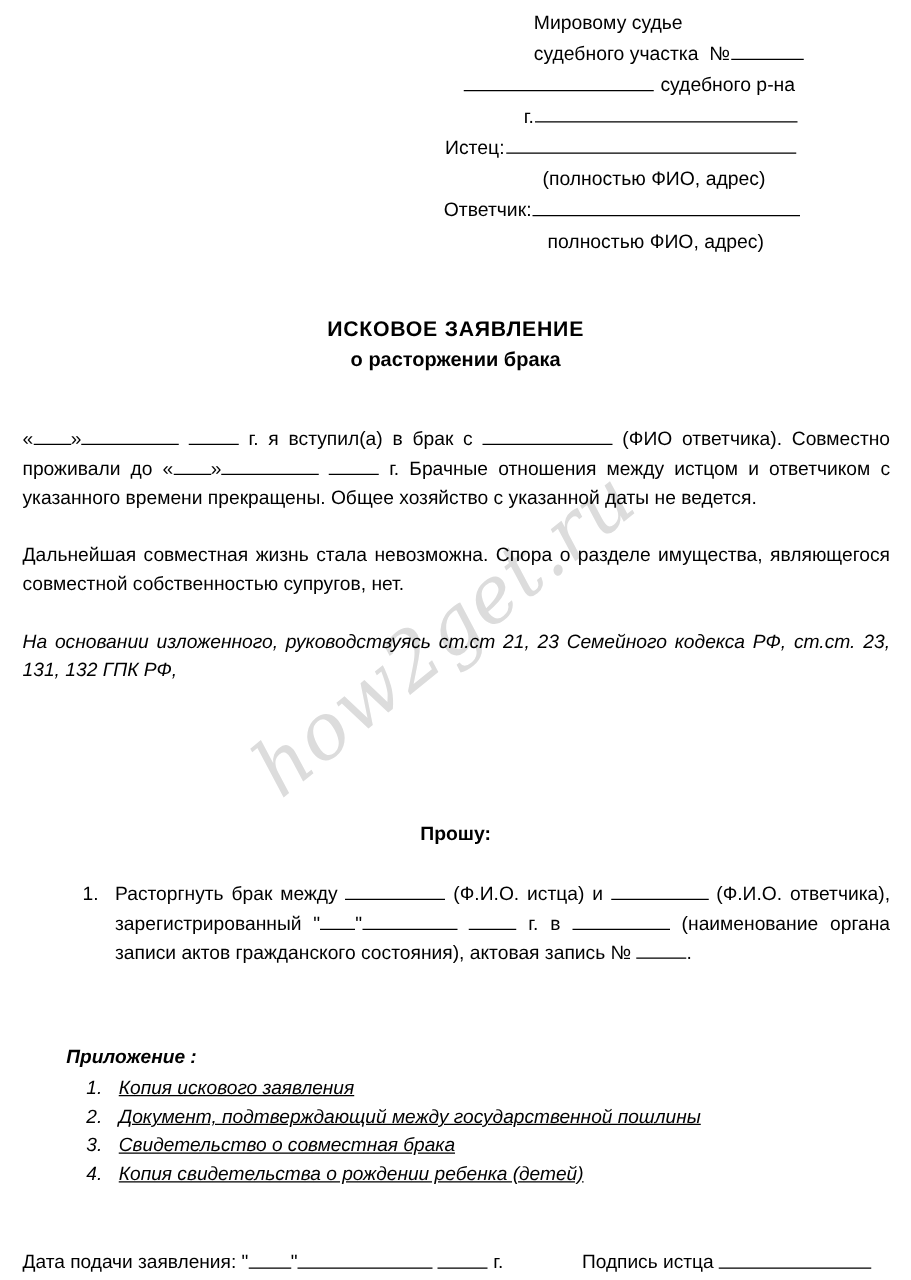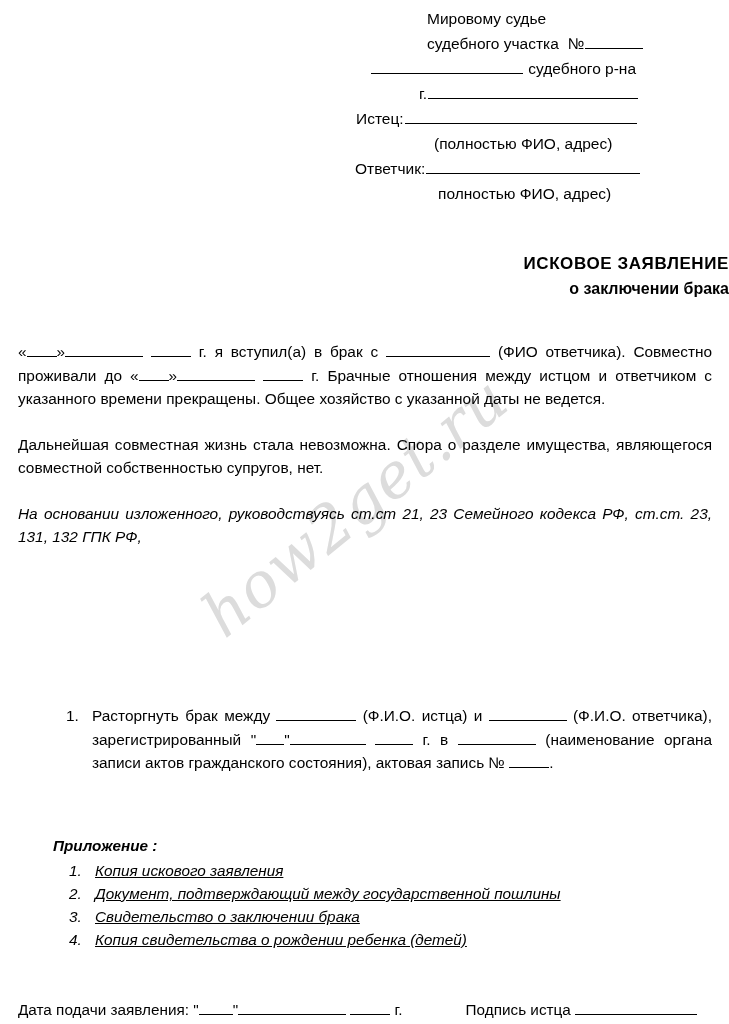--- a/index.html
+++ b/index.html
@@ -92,21 +92,21 @@
     font-size: 15.5px;
   }
   .caption.cap2 { padding-left: 83px; }
 
   
   .title-block {
     position: absolute;
     left: 0;
     top: 252px;
     width: 729px;
-    text-align: right;
+    text-align: center;
   }
   .title-main {
     font-size: 17px;
     font-weight: bold;
     letter-spacing: 0.6px;
     line-height: 24px;
   }
   .title-sub {
     font-size: 16px;
     font-weight: bold;
@@ -269,33 +269,34 @@
 
       <span class="hdr-row">
         <span style="display:inline-block;width:-1px"></span><span class="lbl">Ответчик:</span><span class="blank b-otv"></span>
       </span>
 
       <span class="caption cap2">полностью ФИО, адрес)</span>
     </div>
 
     <div class="title-block">
       <div class="title-main">ИСКОВОЕ ЗАЯВЛЕНИЕ</div>
-      <div class="title-sub">о заключении брака</div>
+      <div class="title-sub">о расторжении брака</div>
     </div>
 
     <div class="body">
 
       <p class="para"><span>«</span><span class="u u-d1"></span><span>»</span><span class="u u-m1"></span> <span class="u u-y1"></span> <span>г. я вступил(а) в брак с</span> <span class="u u-fio"></span> <span>(ФИО ответчика). Совместно проживали до «</span><span class="u u-d1"></span><span>»</span><span class="u u-m1"></span> <span class="u u-y1"></span> <span>г. Брачные отношения между истцом и ответчиком с указанного времени прекращены. Общее хозяйство с указанной даты не ведется.</span></p>
 
       <p class="para">Дальнейшая совместная жизнь стала невозможна. Спора о разделе имущества, являющегося совместной собственностью супругов, нет.</p>
 
 
       <p class="para tight">На основании изложенного, руководствуясь ст.ст 21, 23 Семейного кодекса РФ, ст.ст. 23, 131, 132 ГПК РФ,</p>
     </div>
 
+    <div class="prosu">Прошу:</div>
 
     <div class="request">
       <div class="req-item">
         <span class="req-num">1.</span>
         <span class="req-text"><span>Расторгнуть брак между</span> <span class="u u-fi1"></span> <span>(Ф.И.О. истца) и</span> <span class="u u-fi2"></span> <span>(Ф.И.О. ответчика), зарегистрированный "</span><span class="u u-qd"></span><span>"</span><span class="u u-qm"></span> <span class="u u-qy"></span> <span>г. в</span> <span class="u u-org"></span> <span>(наименование органа записи актов гражданского состояния), актовая запись №</span> <span class="u u-act"></span><span>.</span></span>
       </div>
     </div>
 
     <div class="appendix">
       <div class="app-title">Приложение :</div>
@@ -303,21 +304,21 @@
         <li>
           <span class="app-idx">1.</span>
           <span class="app-txt">Копия искового заявления</span>
         </li>
         <li>
           <span class="app-idx">2.</span>
           <span class="app-txt">Документ, подтверждающий между государственной пошлины</span>
         </li>
         <li>
           <span class="app-idx">3.</span>
-          <span class="app-txt">Свидетельство о заключении брака</span>
+          <span class="app-txt">Свидетельство о совместная брака</span>
         </li>
         <li>
           <span class="app-idx">4.</span>
           <span class="app-txt">Копия свидетельства о рождении ребенка (детей)</span>
         </li>
       </ul>
     </div>
 
     <div class="footer">
       <span class="f-left"><span>Дата подачи заявления: "</span><span class="u u-fd"></span><span>"</span><span class="u u-fm"></span> <span class="u u-fy"></span> <span>г.</span></span><span class="f-right"><span>Подпись истца</span> <span class="u u-sig"></span></span>

